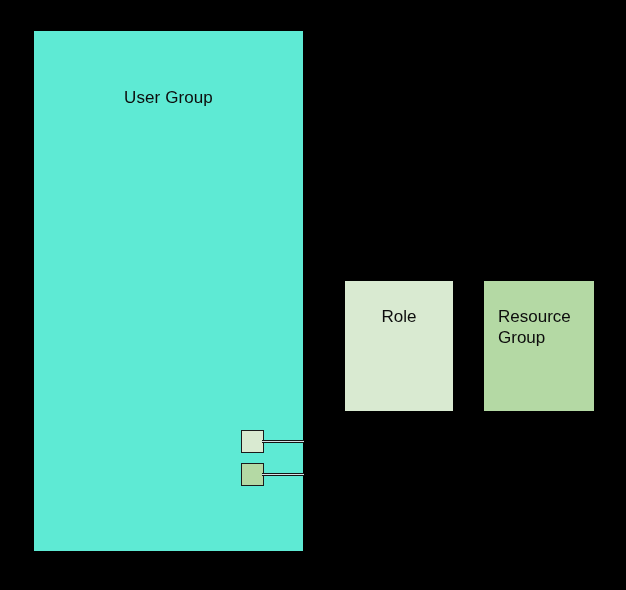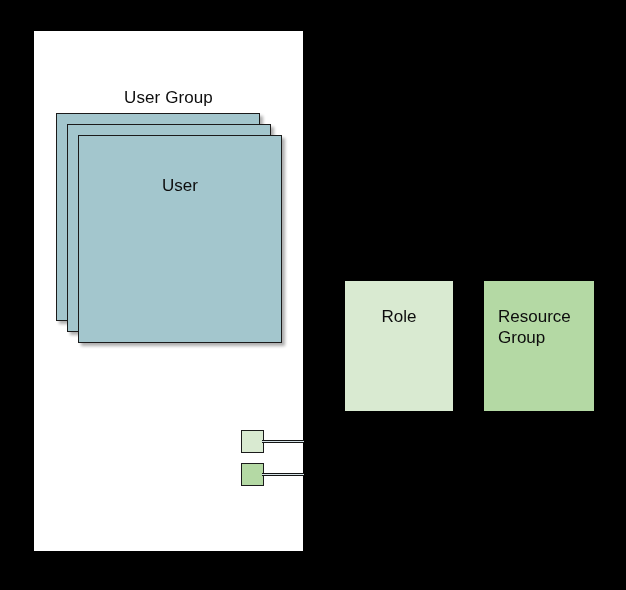--- a/index.html
+++ b/index.html
@@ -16,21 +16,21 @@
     font-family: "Liberation Sans", sans-serif;
   }
 
   
   .group-panel {
     position: absolute;
     left: 34px;
     top: 31px;
     width: 269px;
     height: 520px;
-    background: #ffffff;
+    background: #5eead4;
   }
   .group-title {
     position: absolute;
     left: 0;
     top: 57px;
     width: 269px;
     text-align: center;
     font-size: 17px;
     color: #0d0d0d;
     letter-spacing: .1px;
@@ -156,27 +156,20 @@
   }
 </style>
 </head>
 <body>
 
 <div id="canvas">
 
   <div class="group-panel">
     <div class="group-title">User Group</div>
 
-    <div class="user-stack">
-      <div class="user-card c1"></div>
-      <div class="user-card c2"></div>
-      <div class="user-card c3">
-        <div class="user-label">User</div>
-      </div>
-    </div>
 
 
   </div>
 
   <div class="port role-port"></div>
   <div class="port resource-port"></div>
 
   <div class="connector role-line"></div>
   <div class="connector resource-line"></div>
 

